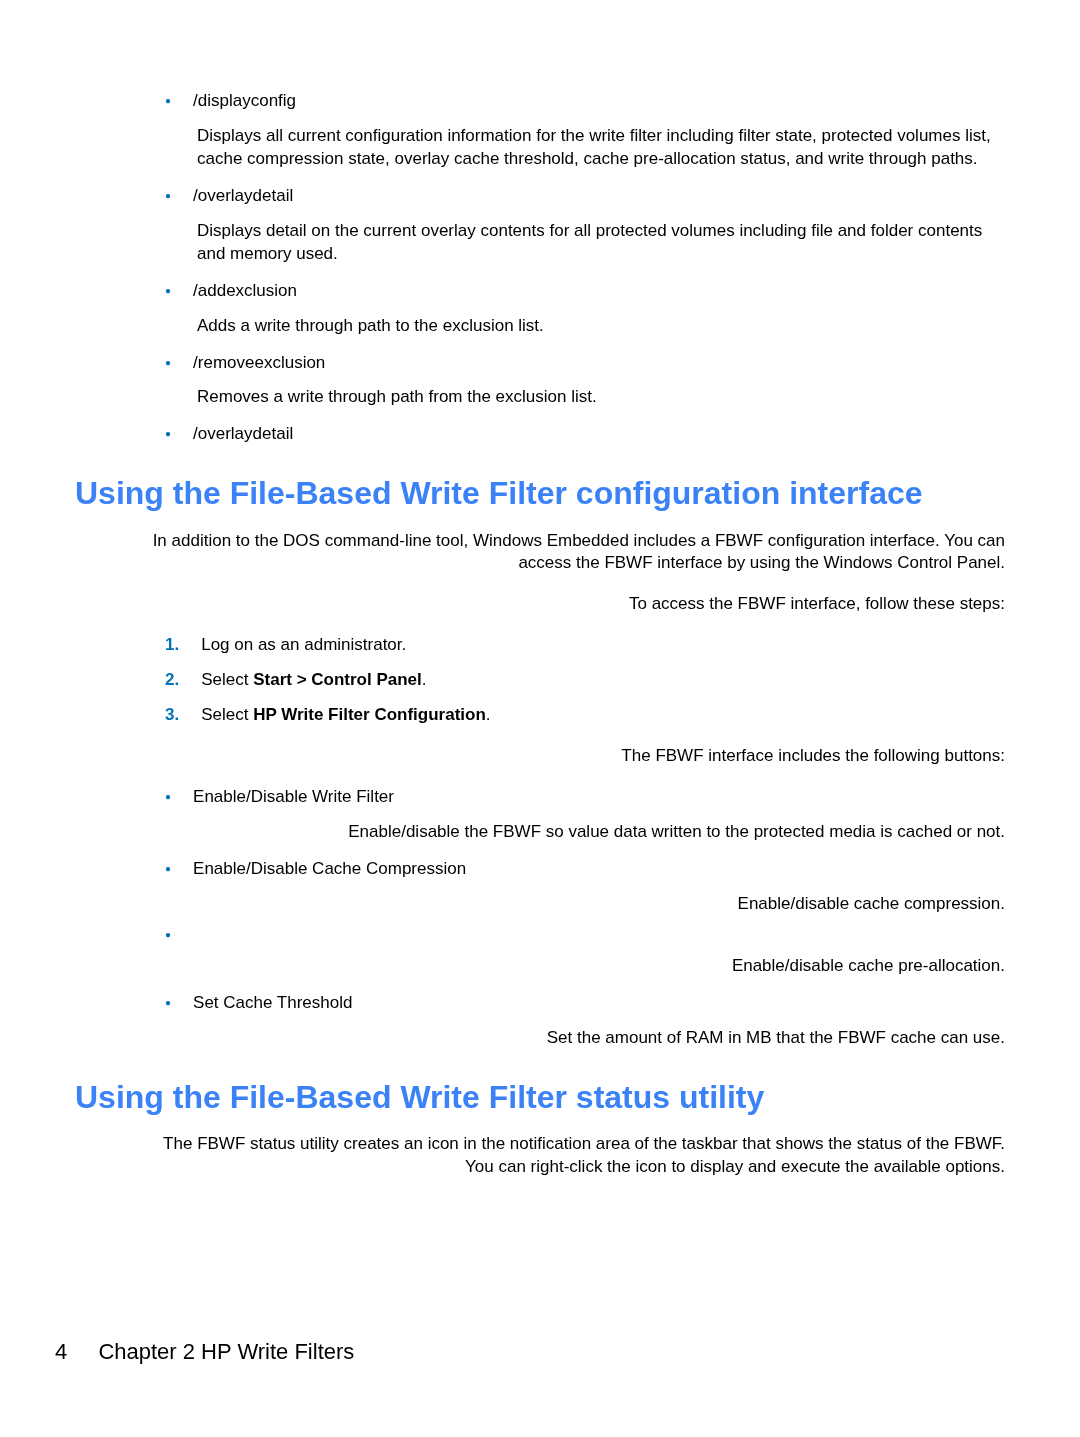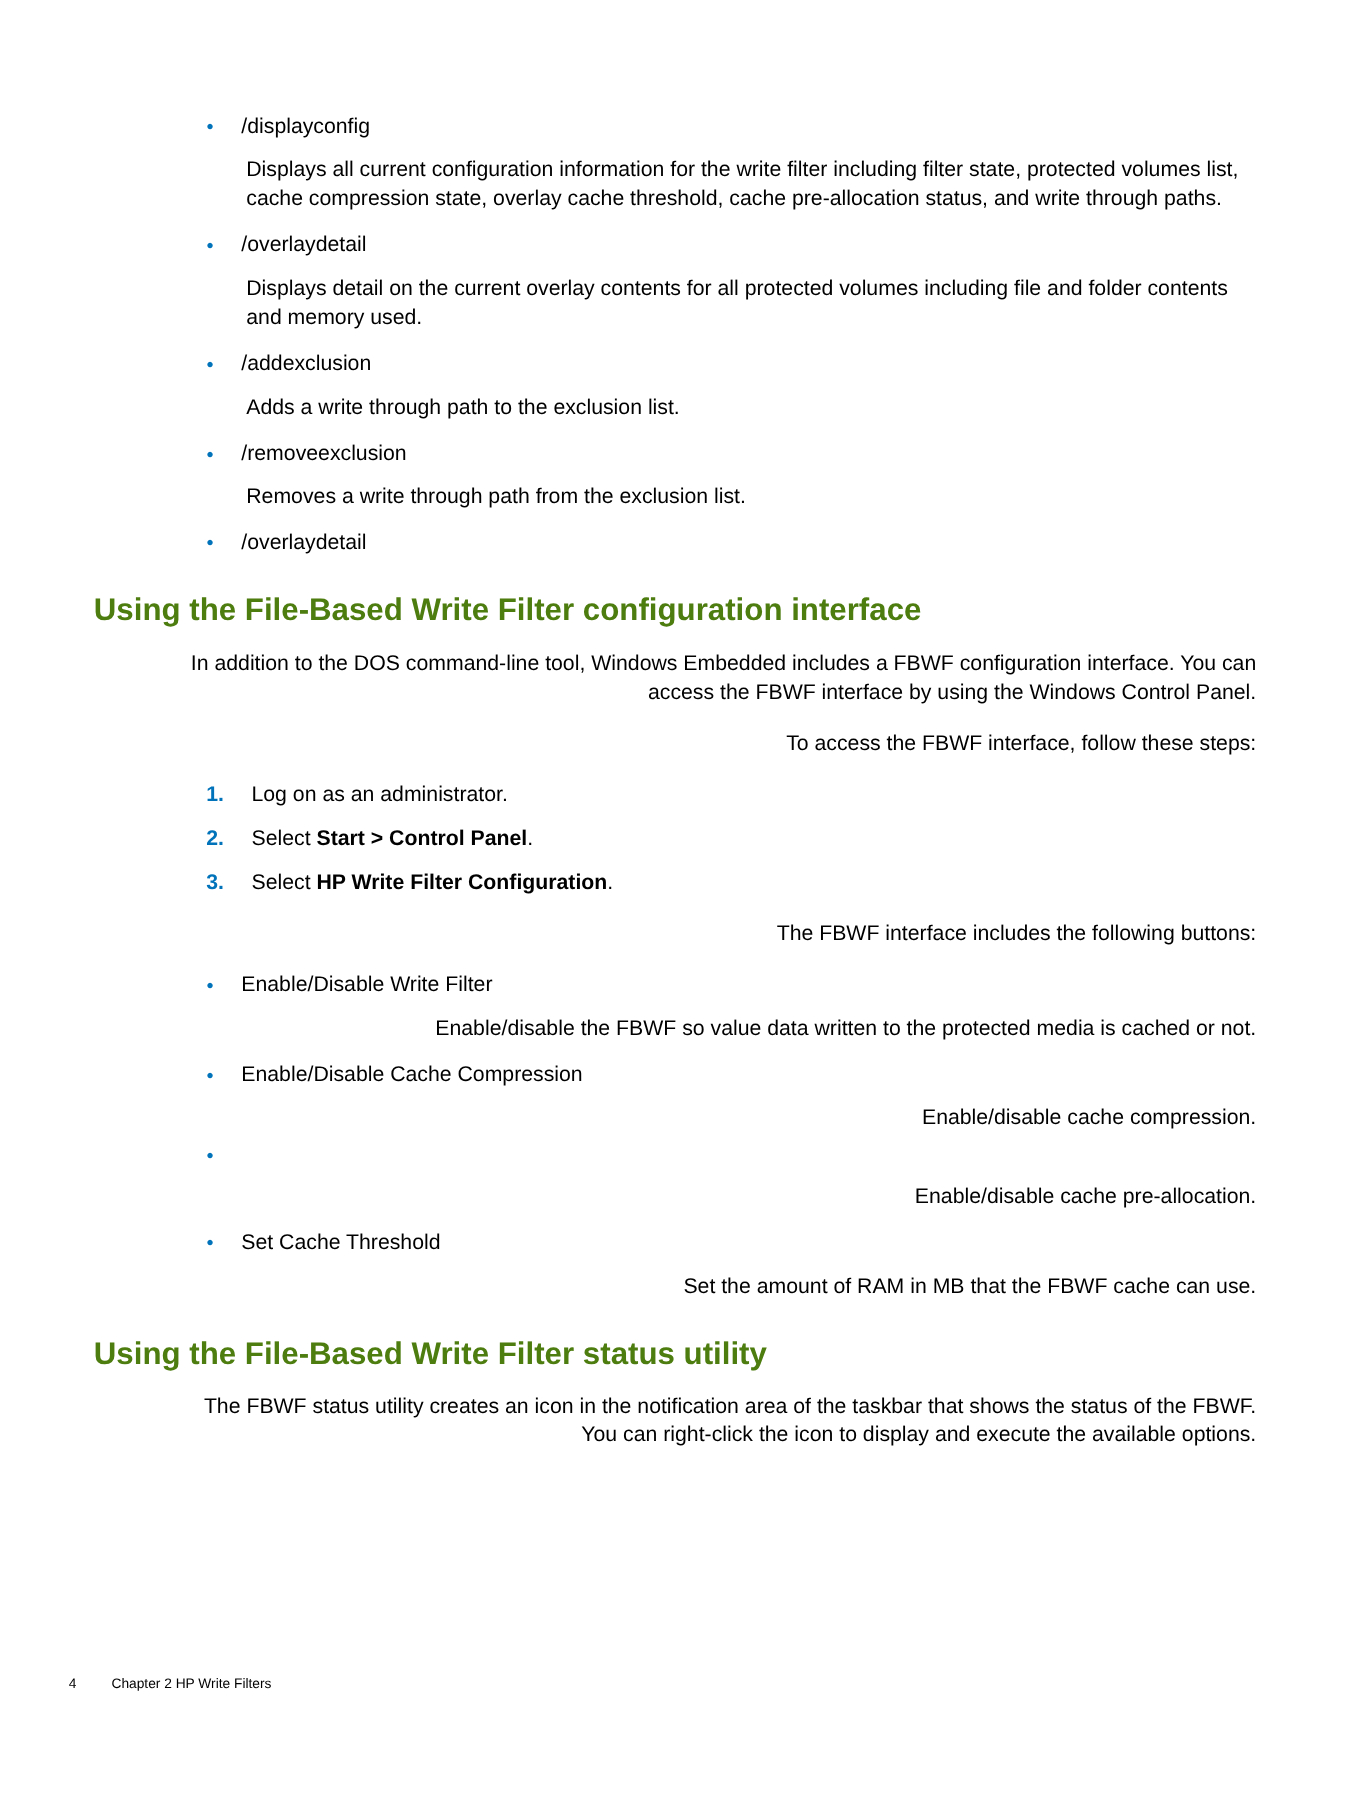--- a/index.html
+++ b/index.html
@@ -42,22 +42,22 @@
     }
     .cmd-title {
       font-weight: normal;
     }
     .cmd-desc {
       margin-left: 32px;
       margin-top: 12px;
       margin-bottom: 14px;
     }
     h2 {
-      color: #4d7c0f;
-      font-size: 25px;
+      color: #3b82f6;
+      font-size: 32px;
       font-weight: bold;
       margin-top: 26px;
       margin-bottom: 14px;
       margin-left: 0;
     }
     .section-body {
       padding-left: 75px;
       text-align: right;
     }
     .para {
@@ -75,23 +75,23 @@
       color: #0073ba;
       font-weight: bold;
       margin-right: 22px;
       flex-shrink: 0;
     }
     .bold {
       font-weight: bold;
     }
     .footer {
       position: absolute;
-      bottom: 82px;
+      bottom: 70px;
       left: 55px;
-      font-size: 11px;
+      font-size: 22px;
     }
     .page-num {
       margin-right: 25px;
     }
   </style>
 </head>
 <body>
 
 <div class="content">
   <ul class="cmd-list">

